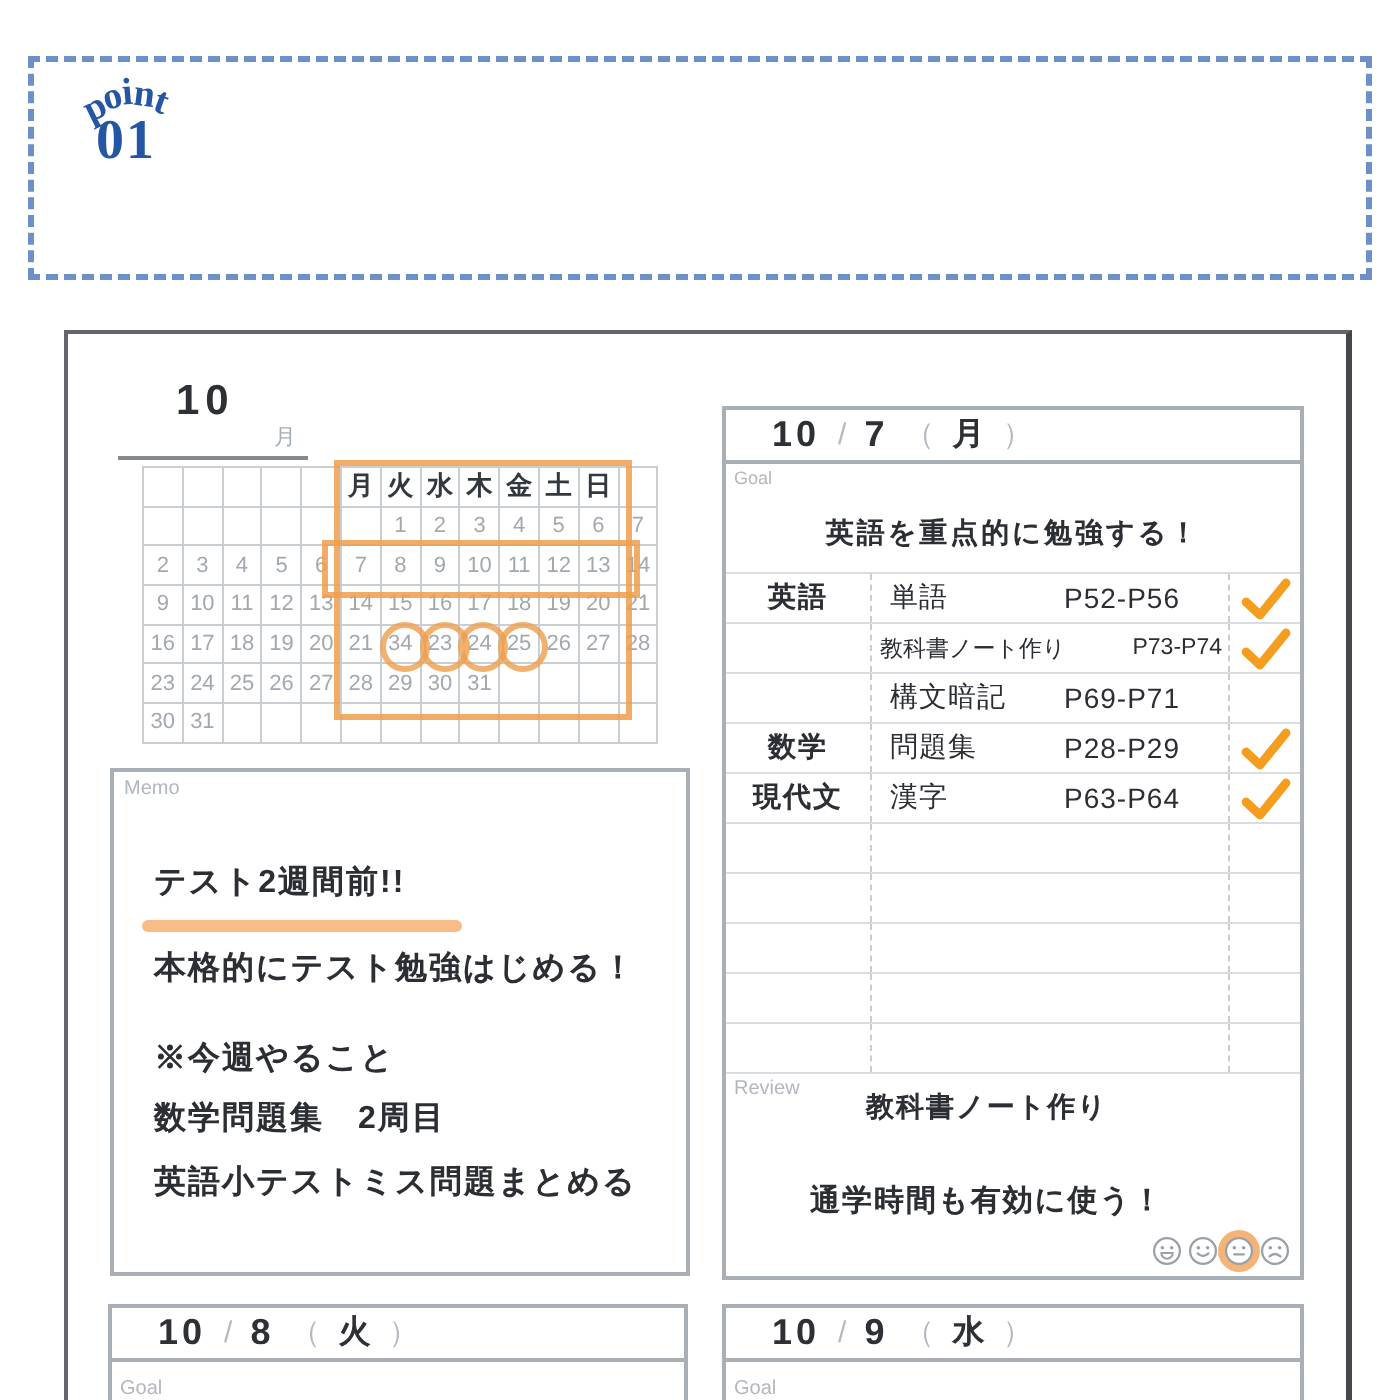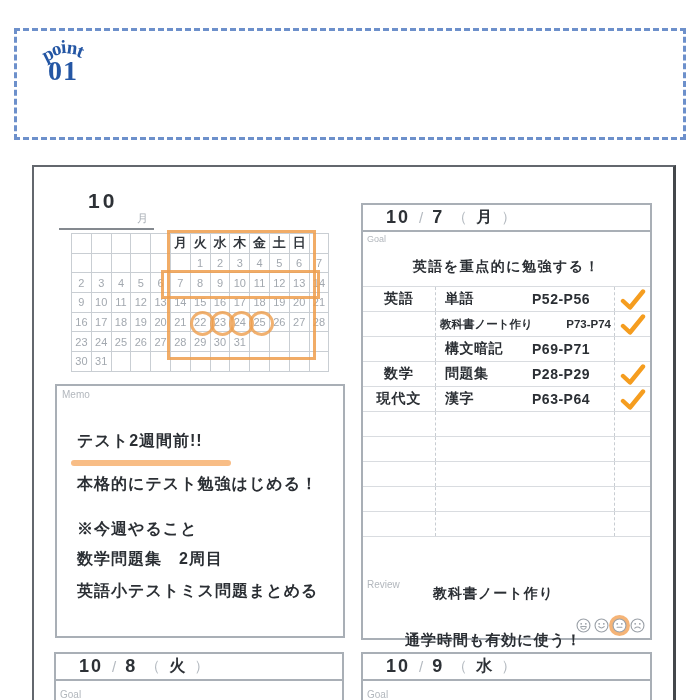--- a/index.html
+++ b/index.html
@@ -82,27 +82,27 @@
     color:#2b2f34;letter-spacing:1.5px;}
 
   
   .trow{display:flex;height:25px;box-sizing:border-box;border-bottom:1px solid #d9dce0;
     align-items:center;}
   .tc-subj{width:72px;text-align:center;font-size:14px;font-weight:600;color:#2b2f34;
     letter-spacing:1px;}
   .tc-task{width:180px;height:100%;box-sizing:border-box;
     border-left:1px dashed #c8cdd2;border-right:1px dashed #c8cdd2;
     display:flex;align-items:center;justify-content:space-between;
-    padding:0 24px 0 9px;font-size:14px;font-weight:700;color:#2b2f34;letter-spacing:.5px;}
+    padding:0 24px 0 9px;font-size:14px;font-weight:400;color:#2b2f34;letter-spacing:.5px;}
   .tc-task.long{font-size:11.5px;padding:0 3px 0 4px;letter-spacing:0;}
   .tc-chk{flex:1;display:flex;align-items:center;justify-content:center;}
   .tc-chk svg{display:block;}
 
   
-  .review-sec{position:absolute;left:0;right:0;top:332px;bottom:0;margin-top:40px;}
+  .review-sec{position:absolute;left:0;right:0;top:332px;bottom:0;}
   .review-sec .sec-label{position:absolute;left:4px;top:2px;}
   .rev-line{position:absolute;margin:0;font-size:14px;font-weight:600;color:#2b2f34;
     letter-spacing:1px;white-space:nowrap;}
   .r0{left:70px;top:8px;} .r1{left:52px;top:28px;} .r2{left:42px;top:54px;font-size:15px;}
   .moods{position:absolute;right:5px;bottom:5px;display:flex;gap:3px;}
   .mood{position:relative;width:15px;height:15px;}
   .mood svg{position:relative;z-index:1;display:block;}
   .mood.selected::before{content:"";position:absolute;left:-3px;top:-3px;width:21px;height:21px;
     border-radius:50%;background:rgba(243,167,95,.85);}
 </style>
@@ -173,21 +173,21 @@
         <div class="cell">18</div>
         <div class="cell">19</div>
         <div class="cell">20</div>
         <div class="cell">21</div>
         <div class="cell">16</div>
         <div class="cell">17</div>
         <div class="cell">18</div>
         <div class="cell">19</div>
         <div class="cell">20</div>
         <div class="cell">21</div>
-        <div class="cell">22</div>
+        <div class="cell">34</div>
         <div class="cell">23</div>
         <div class="cell">24</div>
         <div class="cell">25</div>
         <div class="cell">26</div>
         <div class="cell">27</div>
         <div class="cell">28</div>
         <div class="cell">23</div>
         <div class="cell">24</div>
         <div class="cell">25</div>
         <div class="cell">26</div>

